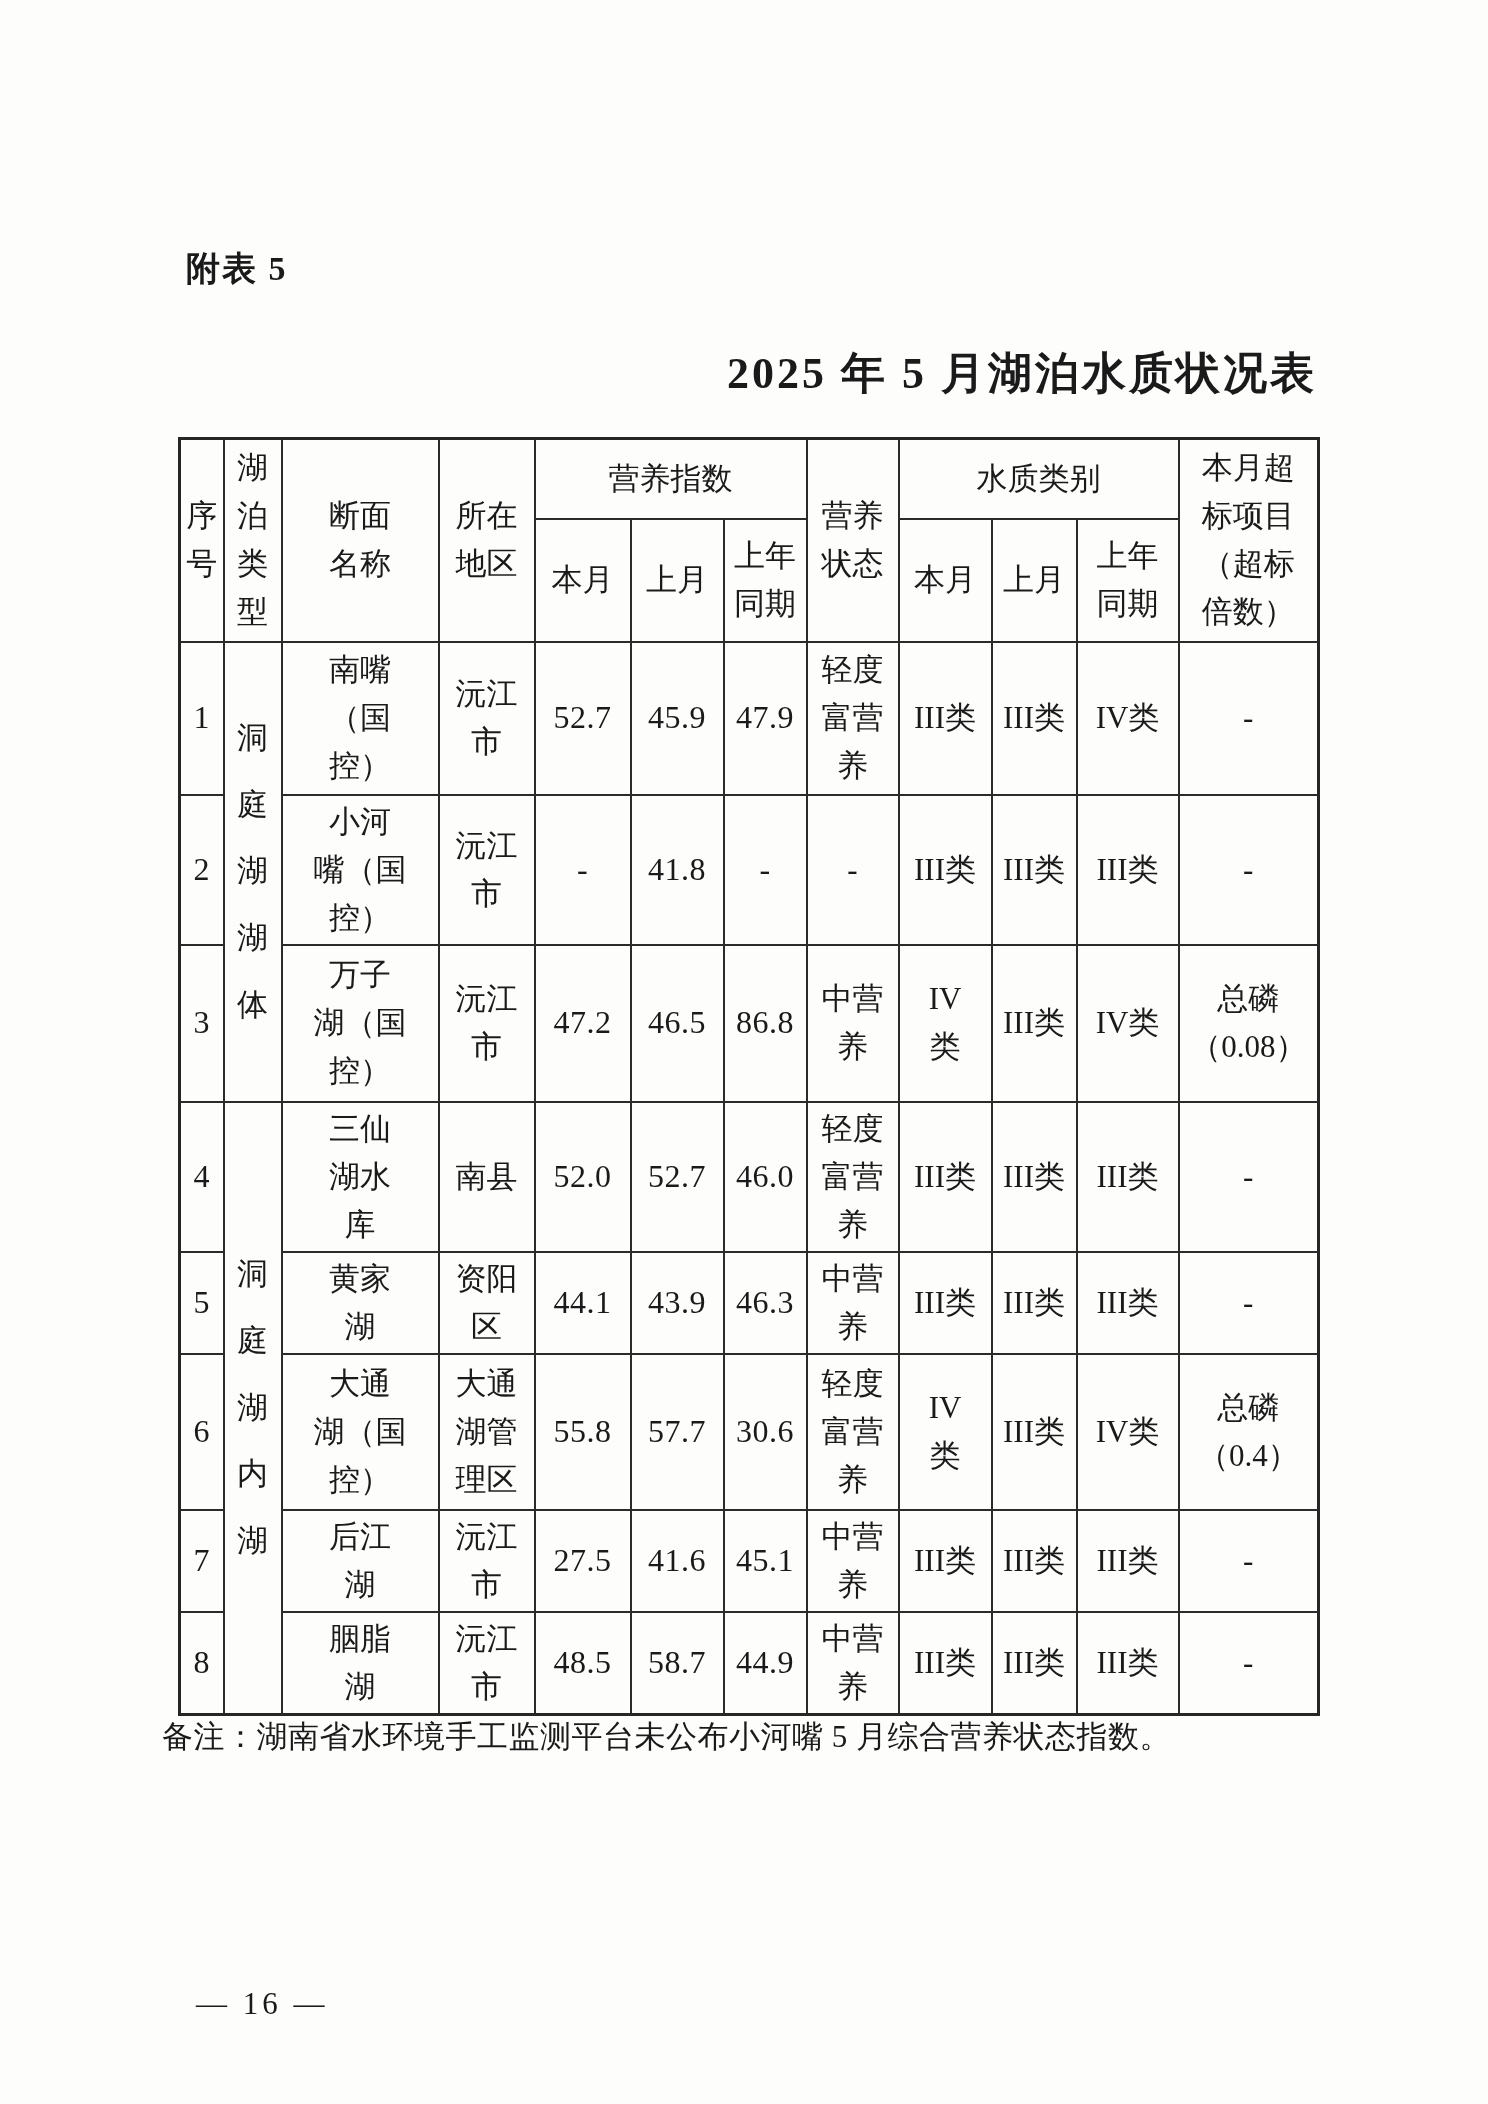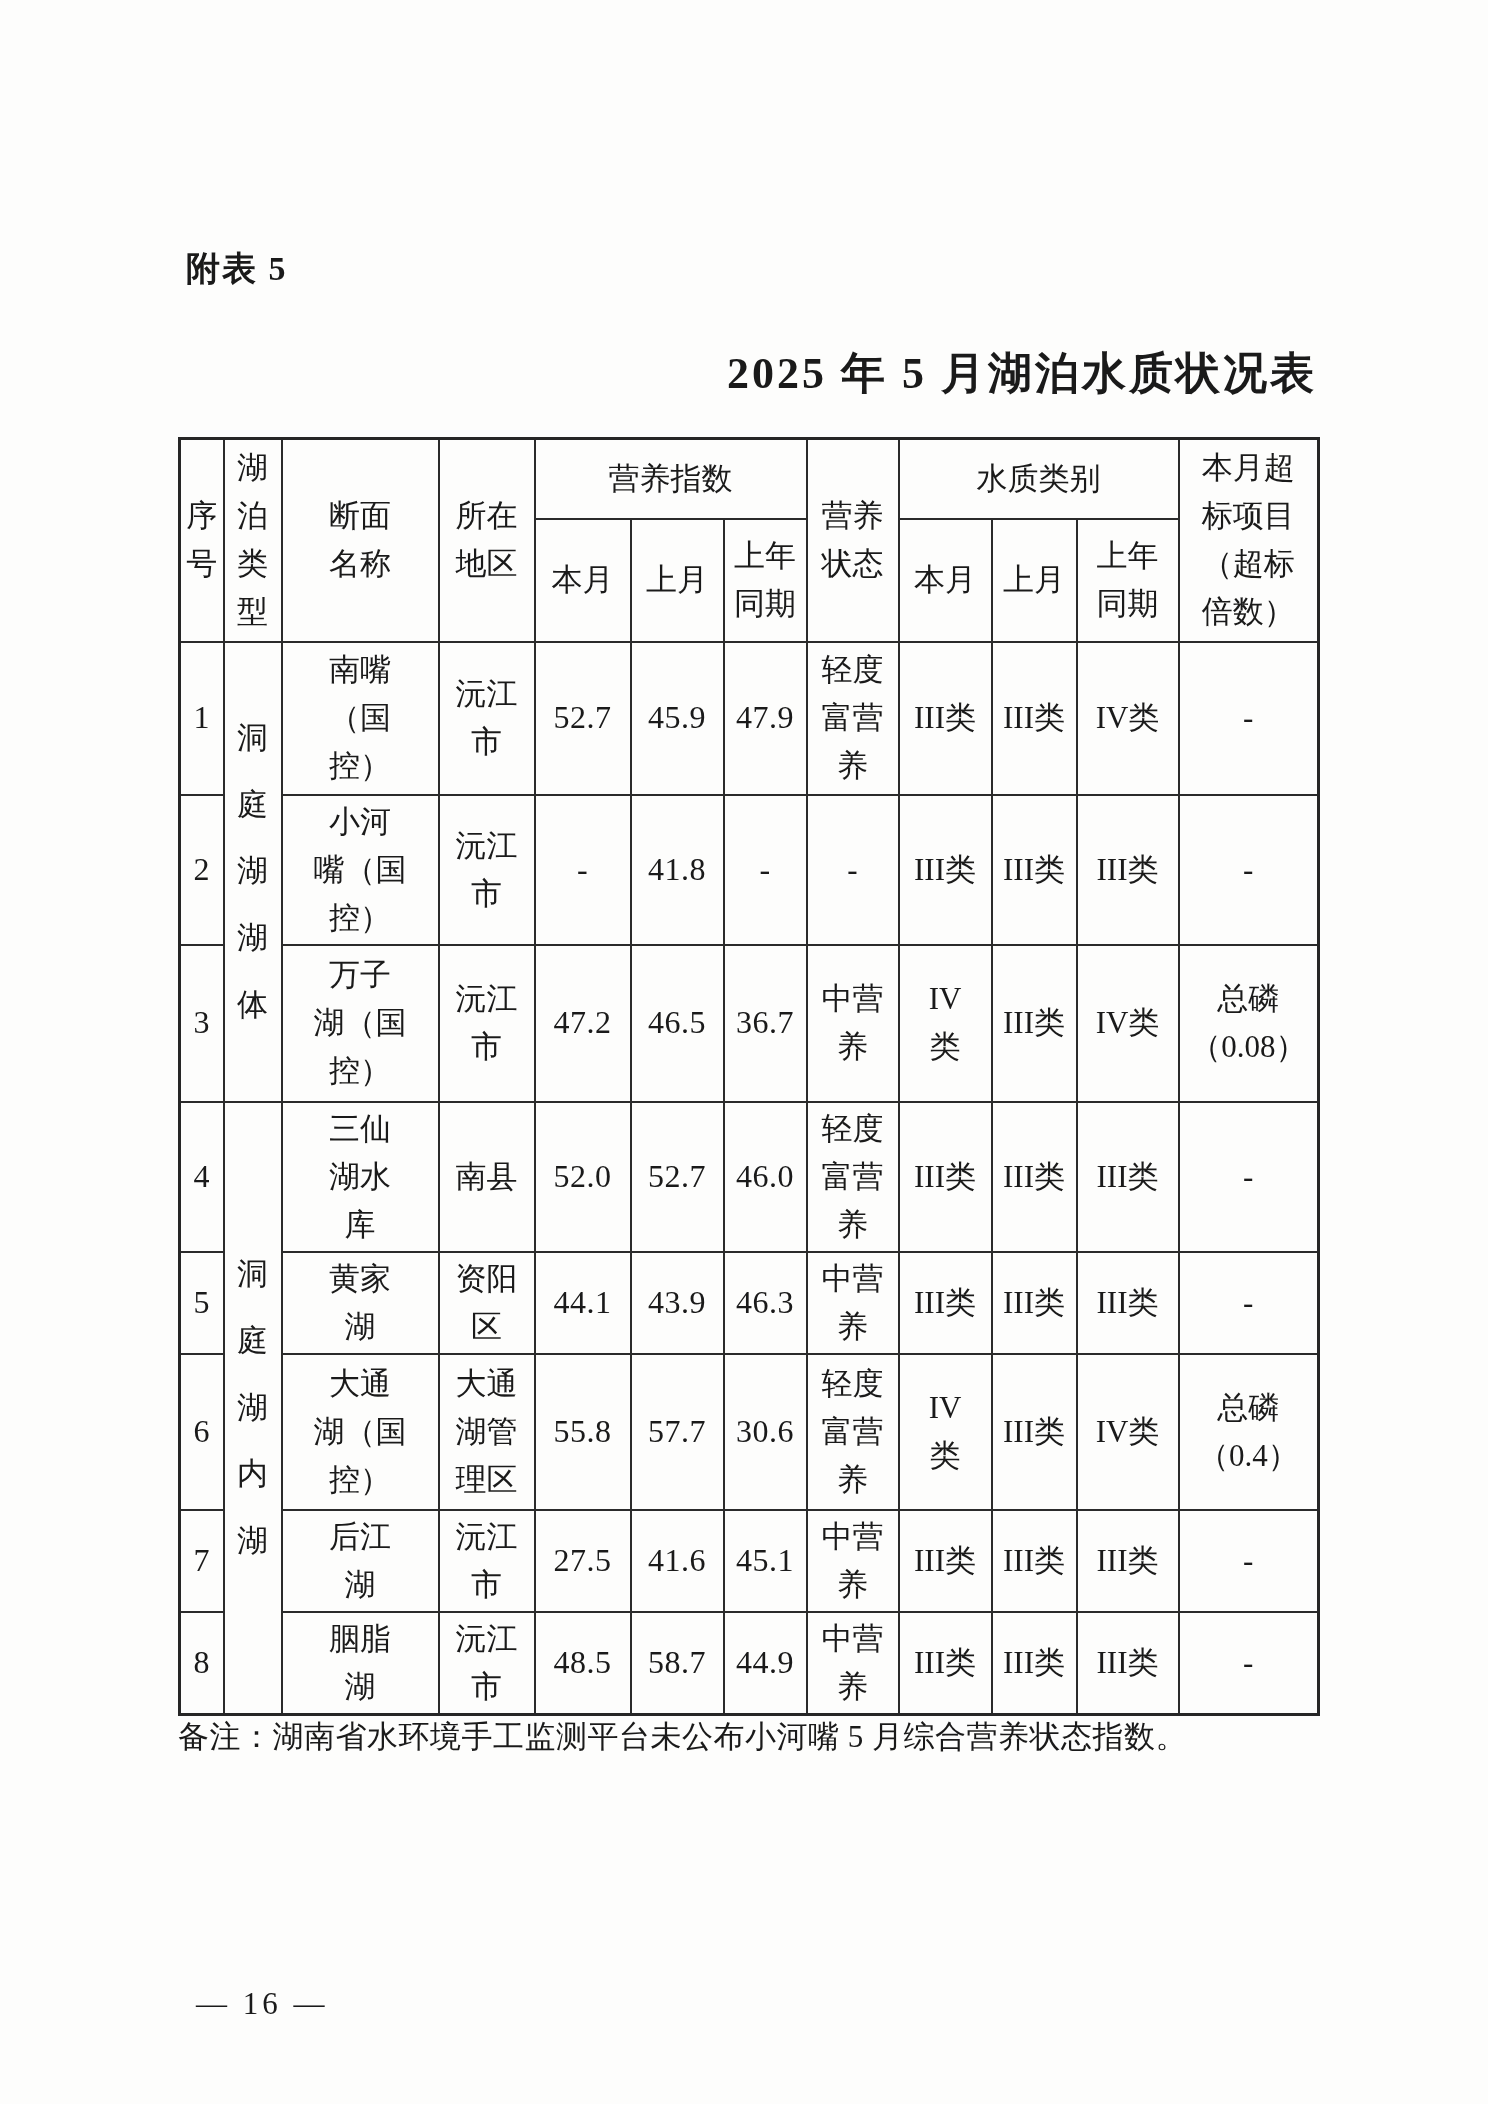--- a/index.html
+++ b/index.html
@@ -35,21 +35,21 @@
     white-space: pre-line;
     line-height: 1.55;
     overflow: hidden;
   }
   table.wq td.num { font-size: 32px; letter-spacing: 0.5px; }
   table.wq td.vgroup { line-height: 2.15; }
   table.wq tr.h1 { height: 80px; }
   table.wq tr.h2 { height: 123px; }
 
   .note {
-    position: absolute; left: 178px; top: 1716px; width: 1200px;
+    position: absolute; left: 162px; top: 1716px; width: 1200px;
     font-size: 31px; letter-spacing: 0.5px;
   }
   .pageno {
     position: absolute; left: 196px; top: 1986px;
     font-size: 31px; letter-spacing: 4px; text-align: right;
   }
 </style>
 </head>
 <body>
 
@@ -147,21 +147,21 @@
     </tr>
     <tr style="height:157px">
       <td class="num">3</td>
       <td>万子
 湖（国
 控）</td>
       <td>沅江
 市</td>
       <td class="num">47.2</td>
       <td class="num">46.5</td>
-      <td class="num">36.7</td>
+      <td class="num">86.8</td>
       <td>中营
 养</td>
       <td>IV
 类</td>
       <td>III类</td>
       <td>IV类</td>
       <td>总磷
 （0.08）</td>
     </tr>
 

